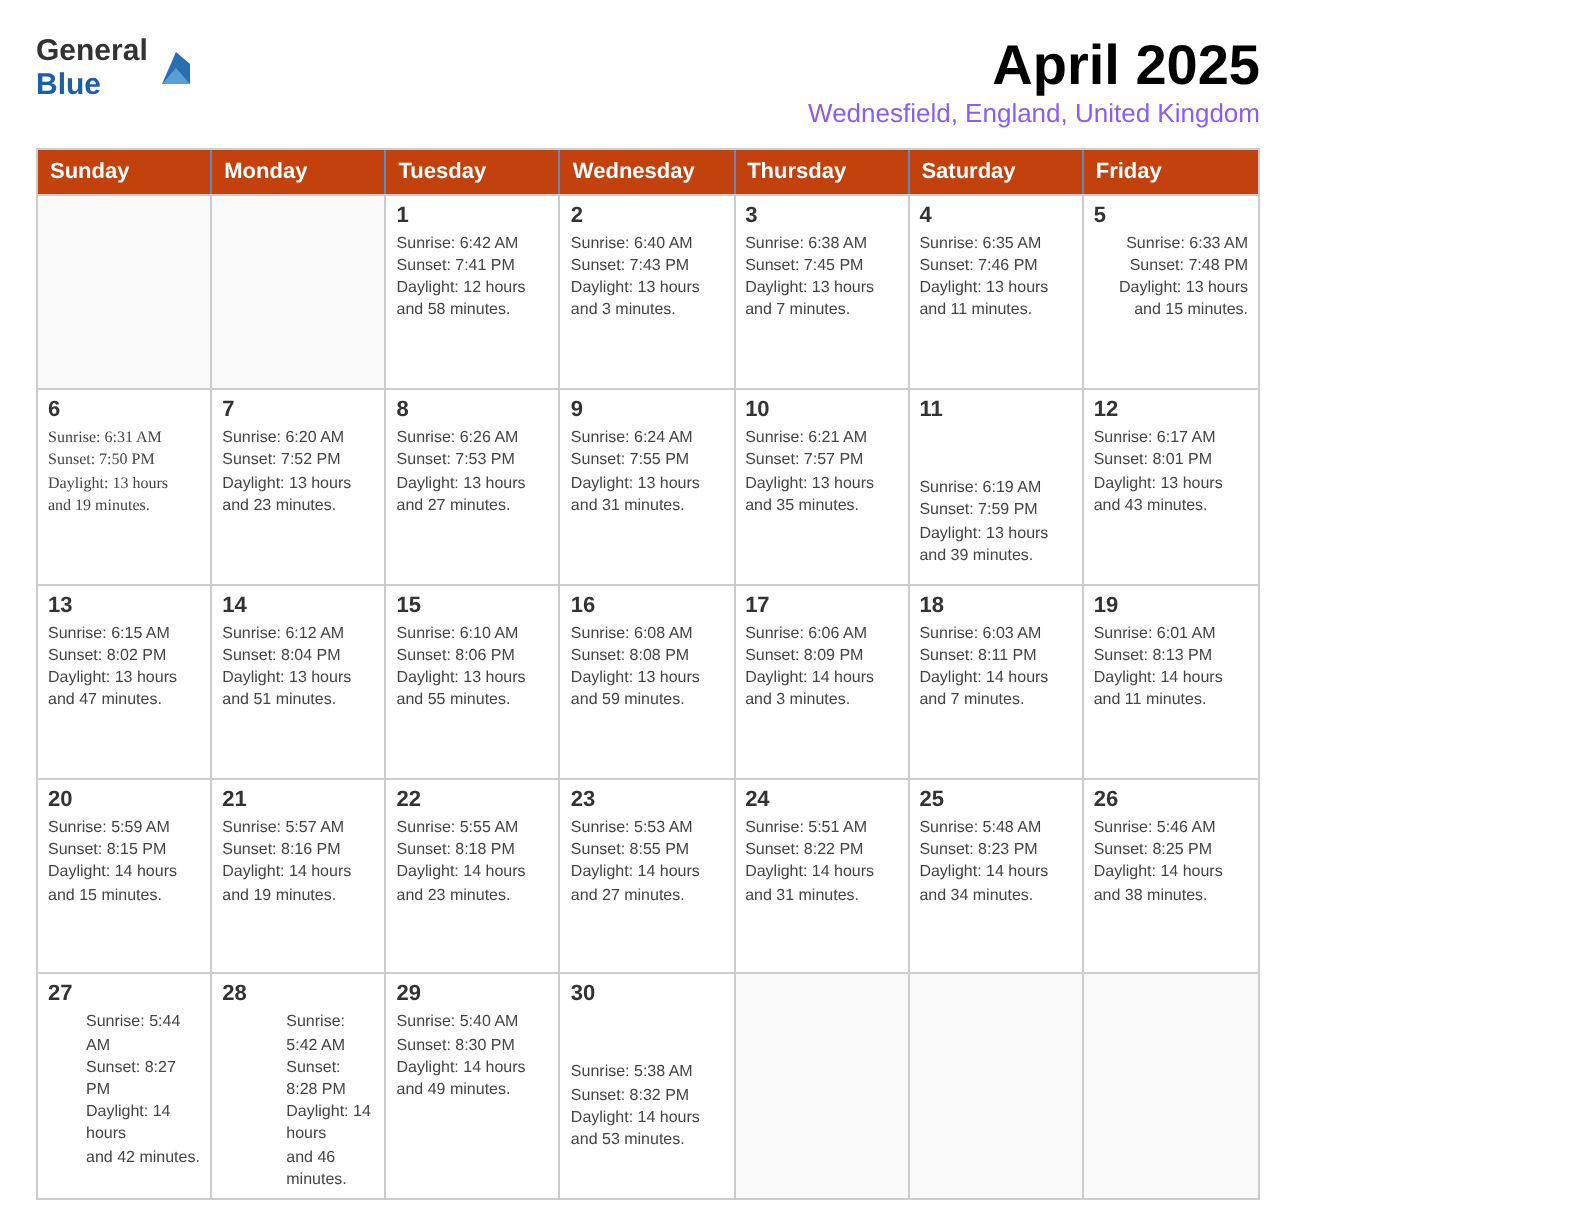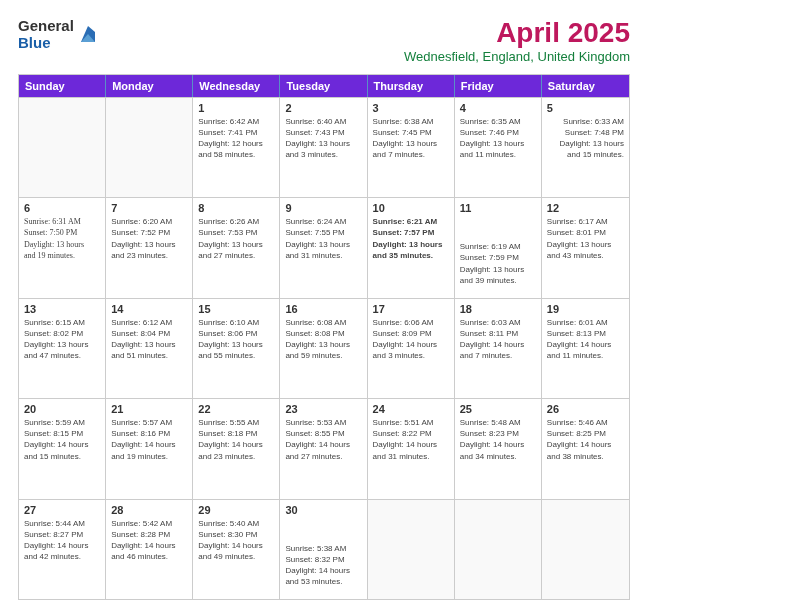--- a/index.html
+++ b/index.html
@@ -46,37 +46,37 @@
       width: 22px;
       height: 22px;
       margin-left: 3px;
     }
     .title-block {
       text-align: right;
     }
     .month-year {
       font-size: 28px;
       font-weight: bold;
-      color: #be185d;
+      color: #000000;
       line-height: 1.1;
     }
     .location {
       font-size: 13px;
-      color: #15803d;
+      color: #8b5cf6;
     }
     .calendar {
       flex: 1;
       display: flex;
       flex-direction: column;
       border: 1px solid #ccc;
     }
     .cal-header-row {
       display: grid;
       grid-template-columns: repeat(7, 1fr);
-      background: #6d28d9;
+      background: #c2410c;
     }
     .cal-header-cell {
       color: #fff;
       font-size: 11px;
       font-weight: bold;
       padding: 5px 6px;
       text-align: left;
       border-right: 1px solid #5a8fc5;
     }
     .cal-header-cell:last-child { border-right: none; }
@@ -132,25 +132,25 @@
     <div class="title-block">
       <div class="month-year">April 2025</div>
       <div class="location">Wednesfield, England, United Kingdom</div>
     </div>
   </div>
 
   <div class="calendar">
     <div class="cal-header-row">
     <div class="cal-header-cell">Sunday</div>
         <div class="cal-header-cell">Monday</div>
+        <div class="cal-header-cell">Tuesday</div>
         <div class="cal-header-cell">Wednesday</div>
-        <div class="cal-header-cell">Tuesday</div>
         <div class="cal-header-cell">Thursday</div>
+        <div class="cal-header-cell">Saturday</div>
         <div class="cal-header-cell">Friday</div>
-        <div class="cal-header-cell">Saturday</div>
       </div>
     <div class="cal-body">
     <div class="cal-row">
           <div class="cal-cell empty"></div>
           <div class="cal-cell empty"></div>
           <div class="cal-cell">
             <span class="day-number">1</span>
             <div class="cell-text" style="white-space: pre-line;">Sunrise: 6:42 AM
 Sunset: 7:41 PM
 Daylight: 12 hours
@@ -209,21 +209,21 @@
           </div>
           <div class="cal-cell">
             <span class="day-number">9</span>
             <div class="cell-text" style="white-space: pre-line;">Sunrise: 6:24 AM
 Sunset: 7:55 PM
 Daylight: 13 hours
 and 31 minutes.</div>
           </div>
           <div class="cal-cell">
             <span class="day-number">10</span>
-            <div class="cell-text" style="white-space: pre-line; font-weight: bold;">Sunrise: 6:21 AM
+            <div class="cell-text" style="white-space: pre-line;">Sunrise: 6:21 AM
 Sunset: 7:57 PM
 Daylight: 13 hours
 and 35 minutes.</div>
           </div>
           <div class="cal-cell">
             <span class="day-number">11</span>
             <div class="cell-text" style="white-space: pre-line; margin-top: 27px;">Sunrise: 6:19 AM
 Sunset: 7:59 PM
 Daylight: 13 hours
 and 39 minutes.</div>
@@ -334,28 +334,28 @@
             <span class="day-number">26</span>
             <div class="cell-text" style="white-space: pre-line;">Sunrise: 5:46 AM
 Sunset: 8:25 PM
 Daylight: 14 hours
 and 38 minutes.</div>
           </div>
         </div>
         <div class="cal-row">
           <div class="cal-cell">
             <span class="day-number">27</span>
-            <div class="cell-text" style="white-space: pre-line;">Sunrise: 5:44 AM
+            <div class="cell-text" style="white-space: pre-line; margin-left: 19px;">Sunrise: 5:44 AM
 Sunset: 8:27 PM
 Daylight: 14 hours
 and 42 minutes.</div>
           </div>
           <div class="cal-cell">
             <span class="day-number">28</span>
-            <div class="cell-text" style="white-space: pre-line;">Sunrise: 5:42 AM
+            <div class="cell-text" style="white-space: pre-line; margin-left: 32px;">Sunrise: 5:42 AM
 Sunset: 8:28 PM
 Daylight: 14 hours
 and 46 minutes.</div>
           </div>
           <div class="cal-cell">
             <span class="day-number">29</span>
             <div class="cell-text" style="white-space: pre-line;">Sunrise: 5:40 AM
 Sunset: 8:30 PM
 Daylight: 14 hours
 and 49 minutes.</div>

